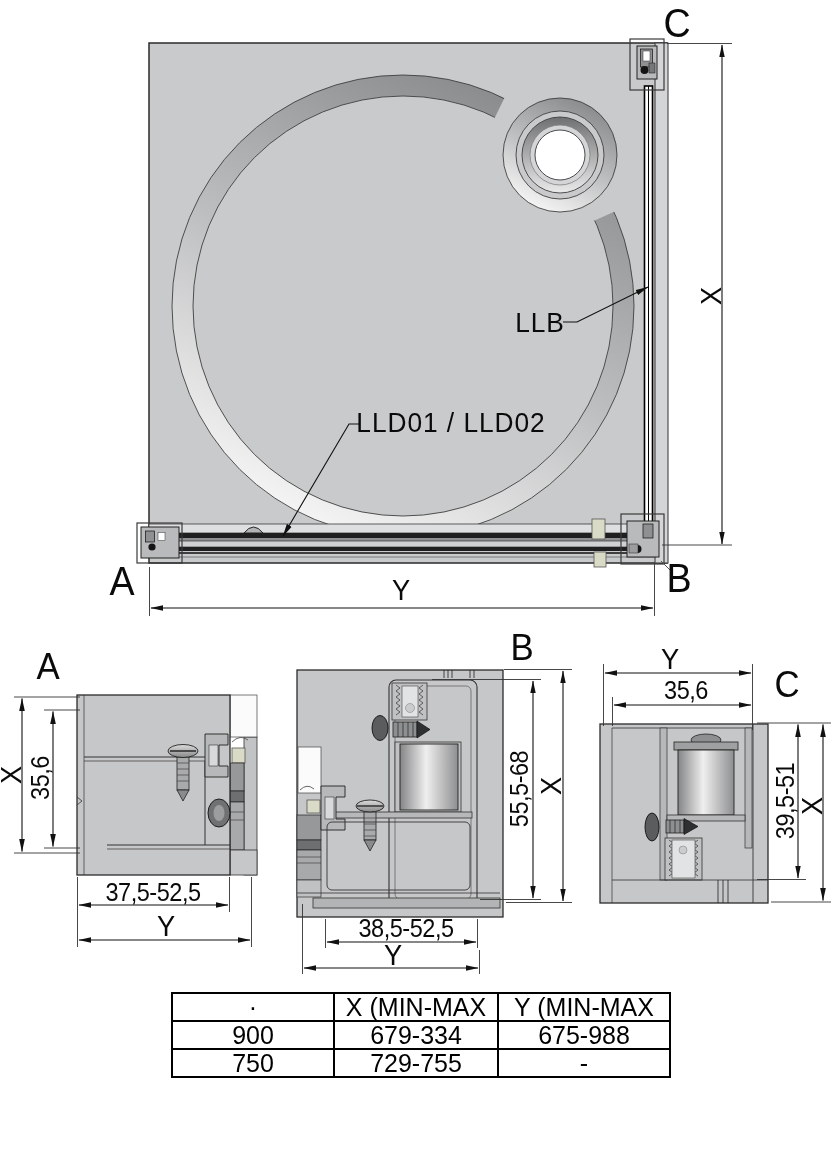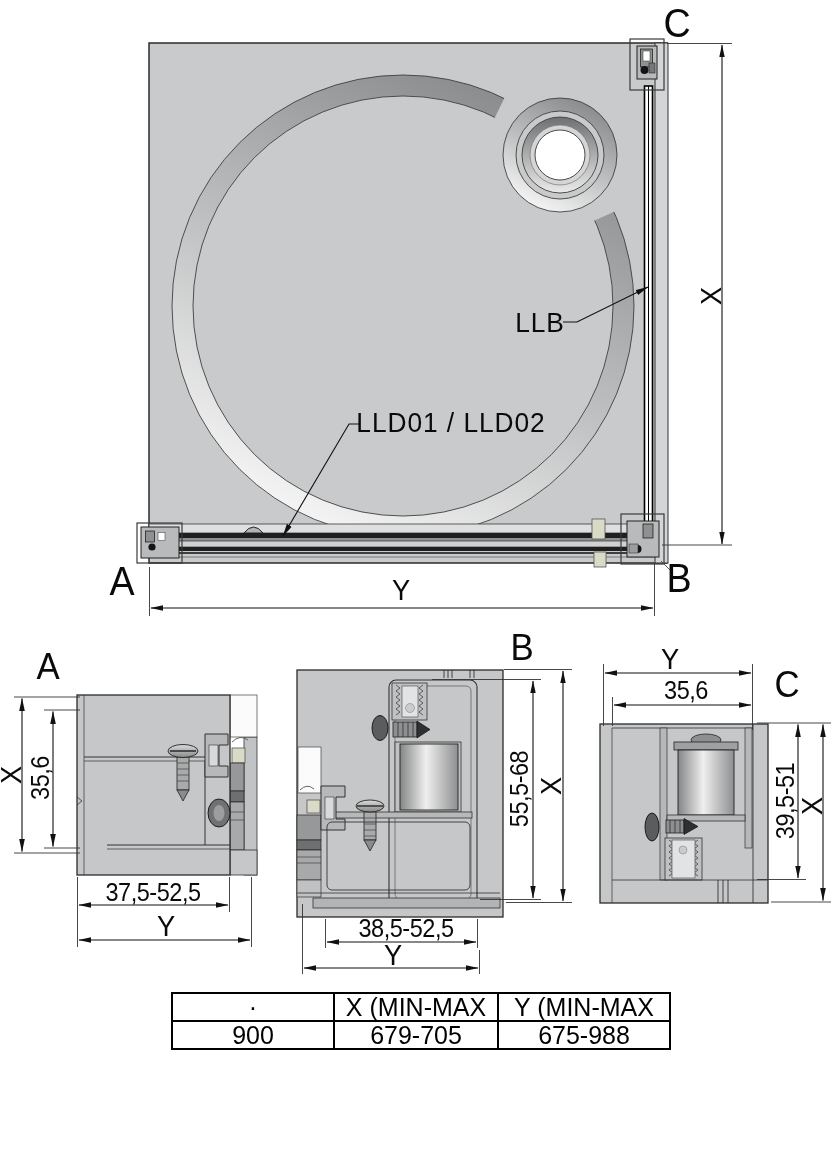--- a/index.html
+++ b/index.html
@@ -327,19 +327,24 @@
         <col class="c3">
       </colgroup>
     <tbody>
       <tr>
         <td>·</td>
         <td>X (MIN-MAX</td>
         <td>Y (MIN-MAX</td>
       </tr>
       <tr>
         <td>900</td>
-        <td>679-705</td>
+        <td>679-334</td>
         <td>675-988</td>
+      </tr>
+      <tr>
+        <td>750</td>
+        <td>729-755</td>
+        <td>-</td>
       </tr>
     </tbody>
   </table>
 
 </div>
 
 </body></html>

